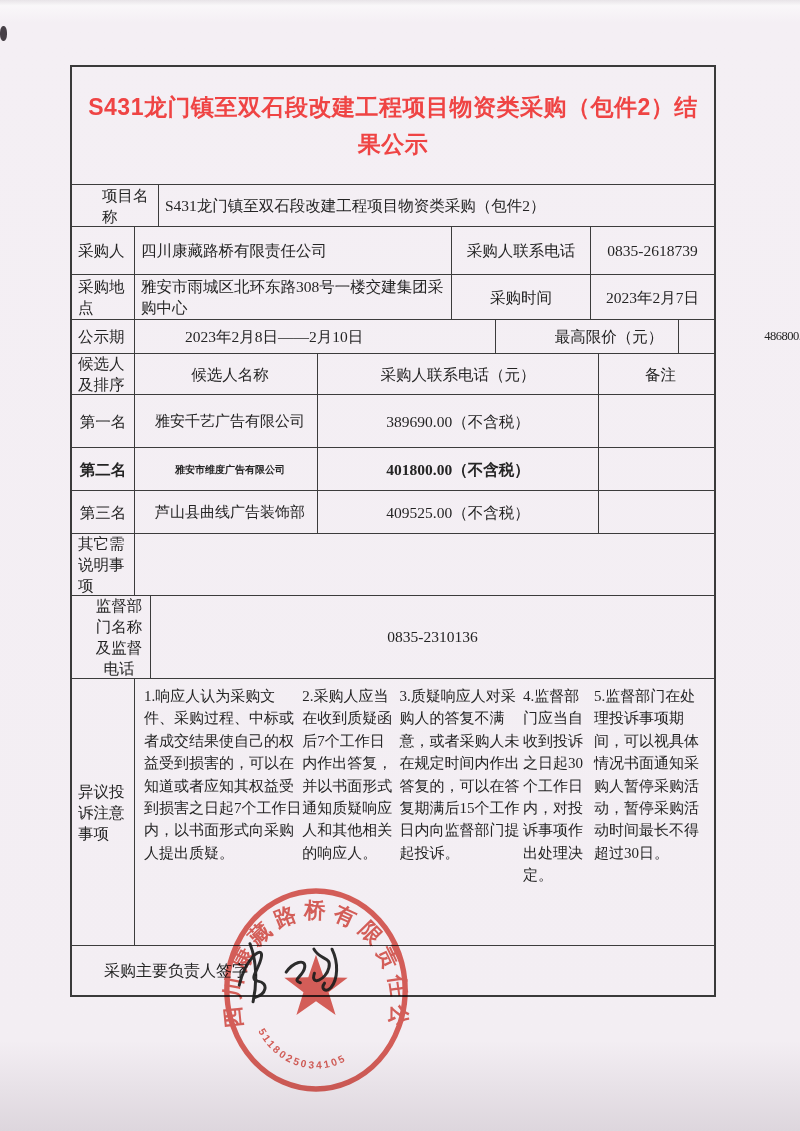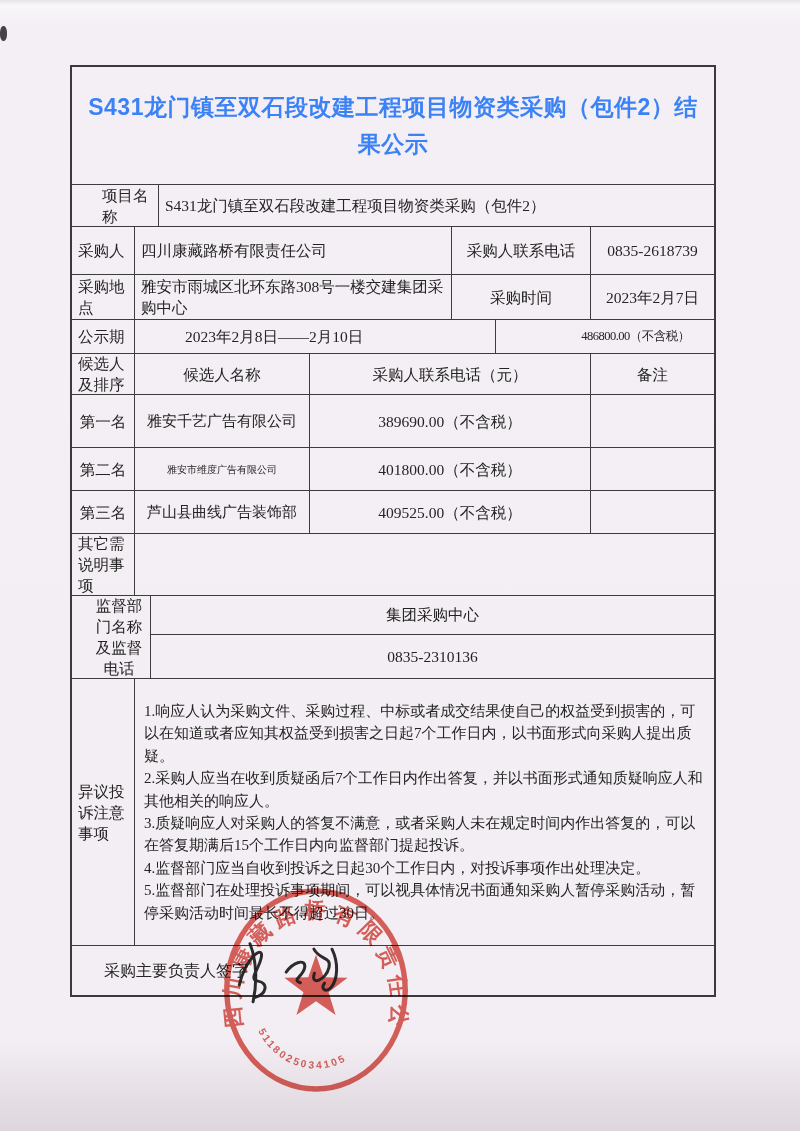--- a/index.html
+++ b/index.html
@@ -28,51 +28,51 @@
     padding:2px 6px; font-size:15.5px; line-height:21px; color:#242424;
     overflow:hidden;
   }
   .c:last-child { border-right:none; }
   .lab   { width:63px; flex:none; }
   .cen   { justify-content:center; text-align:center; }
   .v1    { width:317px; flex:none; }
   .l2    { width:139px; flex:none; }
   .v2    { width:123px; flex:none; }
   .wide  { width:579px; flex:none; }
-  .cn    { width:175px; flex:none; }
+  .cn    { width:175px; flex:none;margin-left:8px; }
   .cp    { width:281px; flex:none; }
   .nowrap{ white-space:nowrap; }
   .tight { font-size:12.5px; letter-spacing:-0.5px; white-space:nowrap; padding:0 1px;margin-left:34px; }
 
   .title-row { height:118px; align-items:center; justify-content:center; }
   .doc-title {
     width:100%; text-align:center; padding:0 13px;
     font-family:"Liberation Sans", sans-serif;
-    font-weight:bold; font-size:23px; line-height:37px; color:#3b82f6;
+    font-weight:bold; font-size:23px; line-height:37px; color:#ef4444;
     letter-spacing:.5px;
   }
   .h-project { height:42px;padding-left:24px; }
   .h-purchaser { height:48px; }
   .h-location { height:45px; }
   .h-period { height:34px;gap:44px; }
   .h-chead { height:41px; }
   .h-c1 { height:53px; }
-  .h-c2 { height:43px; }
+  .h-c2 { height:43px;font-weight:bold; }
   .h-c3 { height:43px; }
   .h-other { height:62px; }
   .h-superv { height:83px;padding-left:16px; }
   .h-objection { height:267px; }
   .h-sign { height:49px; }
 
   .stack { flex:1; display:flex; flex-direction:column; }
   .stack-top { height:39px; border-bottom:1.6px solid #3c3c3c;
     display:flex; align-items:center; justify-content:center; font-size:15.5px; }
   .stack-bot { flex:1; display:flex; align-items:center; justify-content:center; font-size:15.5px; }
 
-  .obj-content { flex-direction:column; justify-content:center; align-items:flex-start;
+  .obj-content { flex-direction:row; justify-content:center; align-items:flex-start;
     padding:6px 9px; }
   .obj-item { font-size:15px; line-height:22.4px; }
 
   .sign-cell { width:100%; font-size:16px; padding-left:8px; }
 
   .stamp { position:absolute; left:218px; top:882px; width:196px; height:216px;
     opacity:.83; mix-blend-mode:multiply; z-index:5; }
   .autograph { position:absolute; left:222px; top:925px; width:150px; height:90px;
     z-index:6; transform:rotate(-6deg); opacity:.92; }
 </style>
@@ -103,20 +103,21 @@
   <div class="r h-location">
     <div class="c lab">采购地点</div>
     <div class="c v1">雅安市雨城区北环东路308号一楼交建集团采购中心</div>
     <div class="c l2 cen">采购时间</div>
     <div class="c v2 cen nowrap">2023年2月7日</div>
   </div>
 
   <div class="r h-period">
     <div class="c lab">公示期</div>
     <div class="c v1">2023年2月8日——2月10日</div>
+    <div class="c l2 cen">最高限价（元）</div>
     <div class="c v2 cen tight">486800.00（不含税）</div>
   </div>
 
   <div class="r h-chead">
     <div class="c lab">候选人及排序</div>
     <div class="c cn cen">候选人名称</div>
     <div class="c cp cen">采购人联系电话（元）</div>
     <div class="c v2 cen">备注</div>
   </div>
 
@@ -140,21 +141,20 @@
   </div>
 
   <div class="r h-other">
     <div class="c lab">其它需说明事项</div>
     <div class="c wide"></div>
   </div>
 
   <div class="r h-superv">
     <div class="c lab cen" style="text-align:center">监督部门名称及监督电话</div>
     <div class="stack">
-      <div class="stack-top">集团采购中心</div>
       <div class="stack-bot nowrap">0835-2310136</div>
     </div>
   </div>
 
   <div class="r h-objection">
     <div class="c lab">异议投诉注意事项</div>
     <div class="c wide obj-content">
       <div class="obj-item">1.响应人认为采购文件、采购过程、中标或者成交结果使自己的权益受到损害的，可以在知道或者应知其权益受到损害之日起7个工作日内，以书面形式向采购人提出质疑。</div>
       <div class="obj-item">2.采购人应当在收到质疑函后7个工作日内作出答复，并以书面形式通知质疑响应人和其他相关的响应人。</div>
       <div class="obj-item">3.质疑响应人对采购人的答复不满意，或者采购人未在规定时间内作出答复的，可以在答复期满后15个工作日内向监督部门提起投诉。</div>

